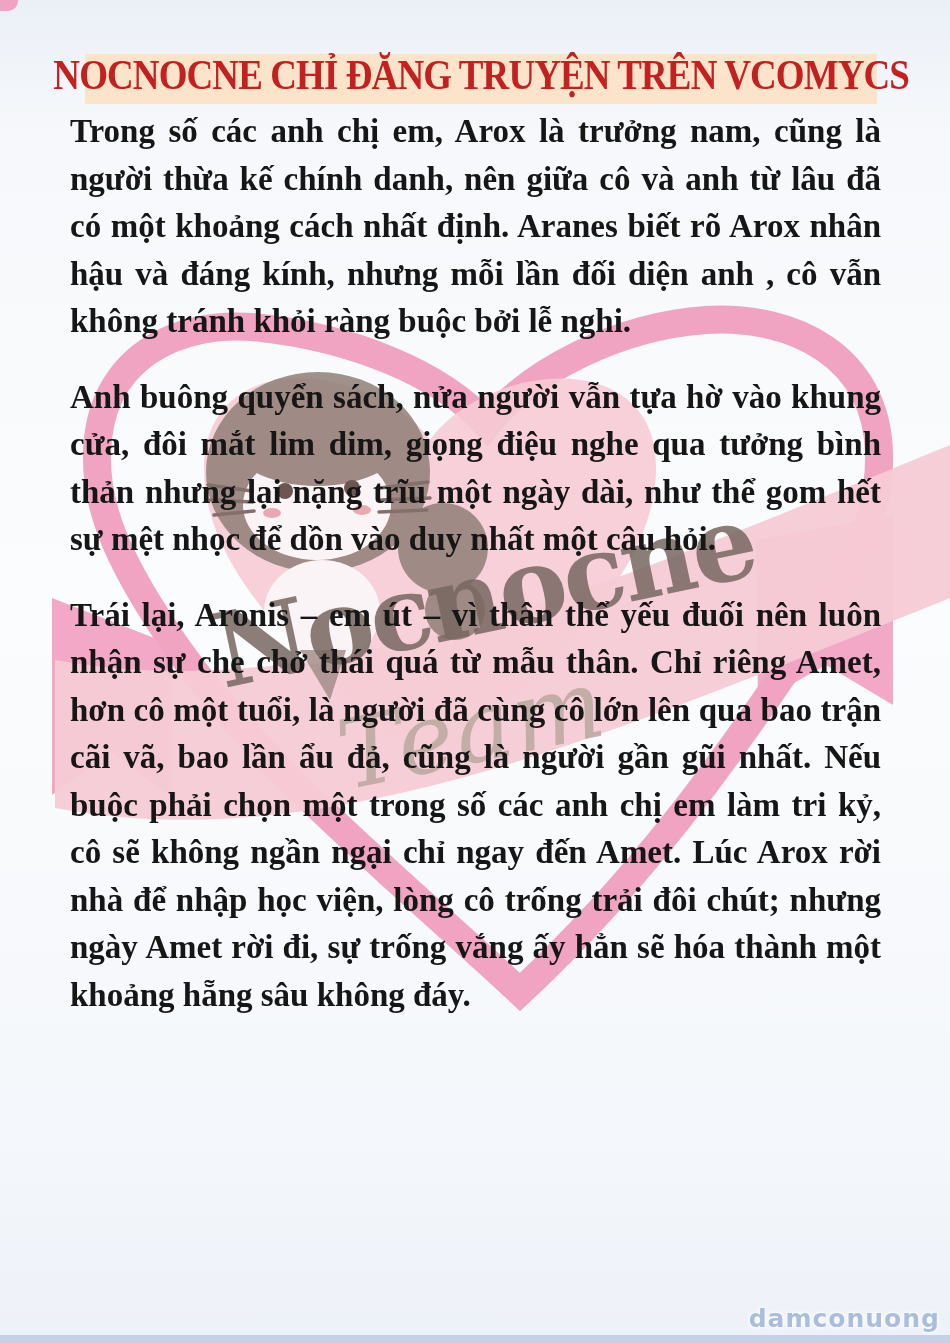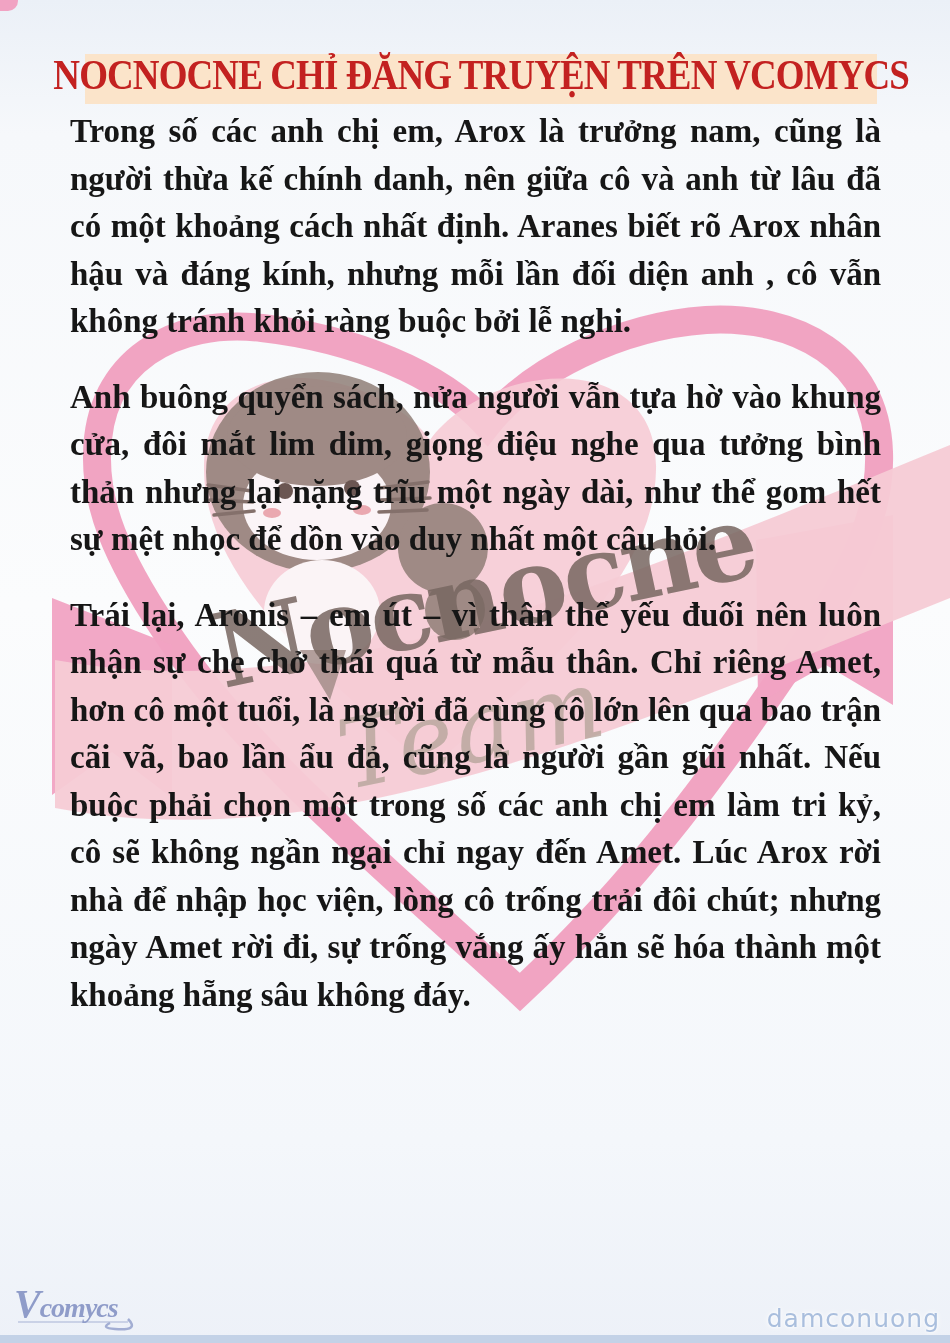--- a/index.html
+++ b/index.html
@@ -39,21 +39,21 @@
     color:#161616;font-weight:bold;font-size:33px;line-height:47.5px;
     text-align:justify;
   }
   .content p{margin:0 0 28px 0;}
   .content p.justify-last{text-align-last:justify;}
   
   .logo{position:absolute;left:10px;bottom:6px;z-index:3;}
   .credit{
     position:absolute;right:10px;bottom:10px;z-index:3;
     font-family:"DejaVu Sans","Liberation Sans",sans-serif;
-    font-weight:normal;font-size:25px;letter-spacing:1px;
+    font-weight:bold;font-size:25px;letter-spacing:1px;
     color:var(--credit_blue);
     text-shadow:0 0 3px #ffffff,0 0 6px #ffffff;
   }
   .bottom-bar{
     position:absolute;left:0;bottom:0;width:100%;height:8px;z-index:4;
     background:var(--bottom_bar);
   }
 </style>
 </head>
 <body>
@@ -117,28 +117,18 @@
   <div class="banner">
     <div class="banner-text">NOCNOCNE CHỈ ĐĂNG TRUYỆN TRÊN VCOMYCS</div>
   </div>
 
   <div class="content">
     <p>Trong số các anh chị em, Arox là trưởng nam, cũng là người thừa kế chính danh, nên giữa cô và anh từ lâu đã có một khoảng cách nhất định. Aranes biết rõ Arox nhân hậu và đáng kính, nhưng mỗi lần đối diện anh , cô vẫn không tránh khỏi ràng buộc bởi lễ nghi.</p>
     <p>Anh buông quyển sách, nửa người vẫn tựa hờ vào khung cửa, đôi mắt lim dim, giọng điệu nghe qua tưởng bình thản nhưng lại nặng trĩu một ngày dài, như thể gom hết sự mệt nhọc để dồn vào duy nhất một câu hỏi.</p>
     <p>Trái lại, Aronis – em út – vì thân thể yếu đuối nên luôn nhận sự che chở thái quá từ mẫu thân. Chỉ riêng Amet, hơn cô một tuổi, là người đã cùng cô lớn lên qua bao trận cãi vã, bao lần ẩu đả, cũng là người gần gũi nhất. Nếu buộc phải chọn một trong số các anh chị em làm tri kỷ, cô sẽ không ngần ngại chỉ ngay đến Amet. Lúc Arox rời nhà để nhập học viện, lòng cô trống trải đôi chút; nhưng ngày Amet rời đi, sự trống vắng ấy hẳn sẽ hóa thành một khoảng hẵng sâu không đáy.</p>
   </div>
 
-  <div class="logo">
-    <svg width="170" height="52" viewBox="0 0 170 52">
-      <text x="4" y="36" font-family="Liberation Serif, DejaVu Serif, serif" font-style="italic" font-weight="bold" letter-spacing="-1" style="fill:var(--logo_blue);">
-        <tspan font-size="40">V</tspan>
-        <tspan font-size="28" dx="-3">comycs</tspan>
-      </text>
-      <path d="M 118 38 Q 130 50 105 48 Q 90 47 100 42" style="stroke:var(--logo_blue);" fill="none" stroke-width="2.5" opacity="0.8"></path>
-      <line x1="8" y1="41" x2="118" y2="41" style="stroke:var(--logo_blue);" stroke-width="1.5" opacity="0.5"></line>
-    </svg>
-  </div>
 
   <div class="credit">damconuong</div>
 
   <div class="bottom-bar"></div>
 
 </div>
 
 </body></html>

